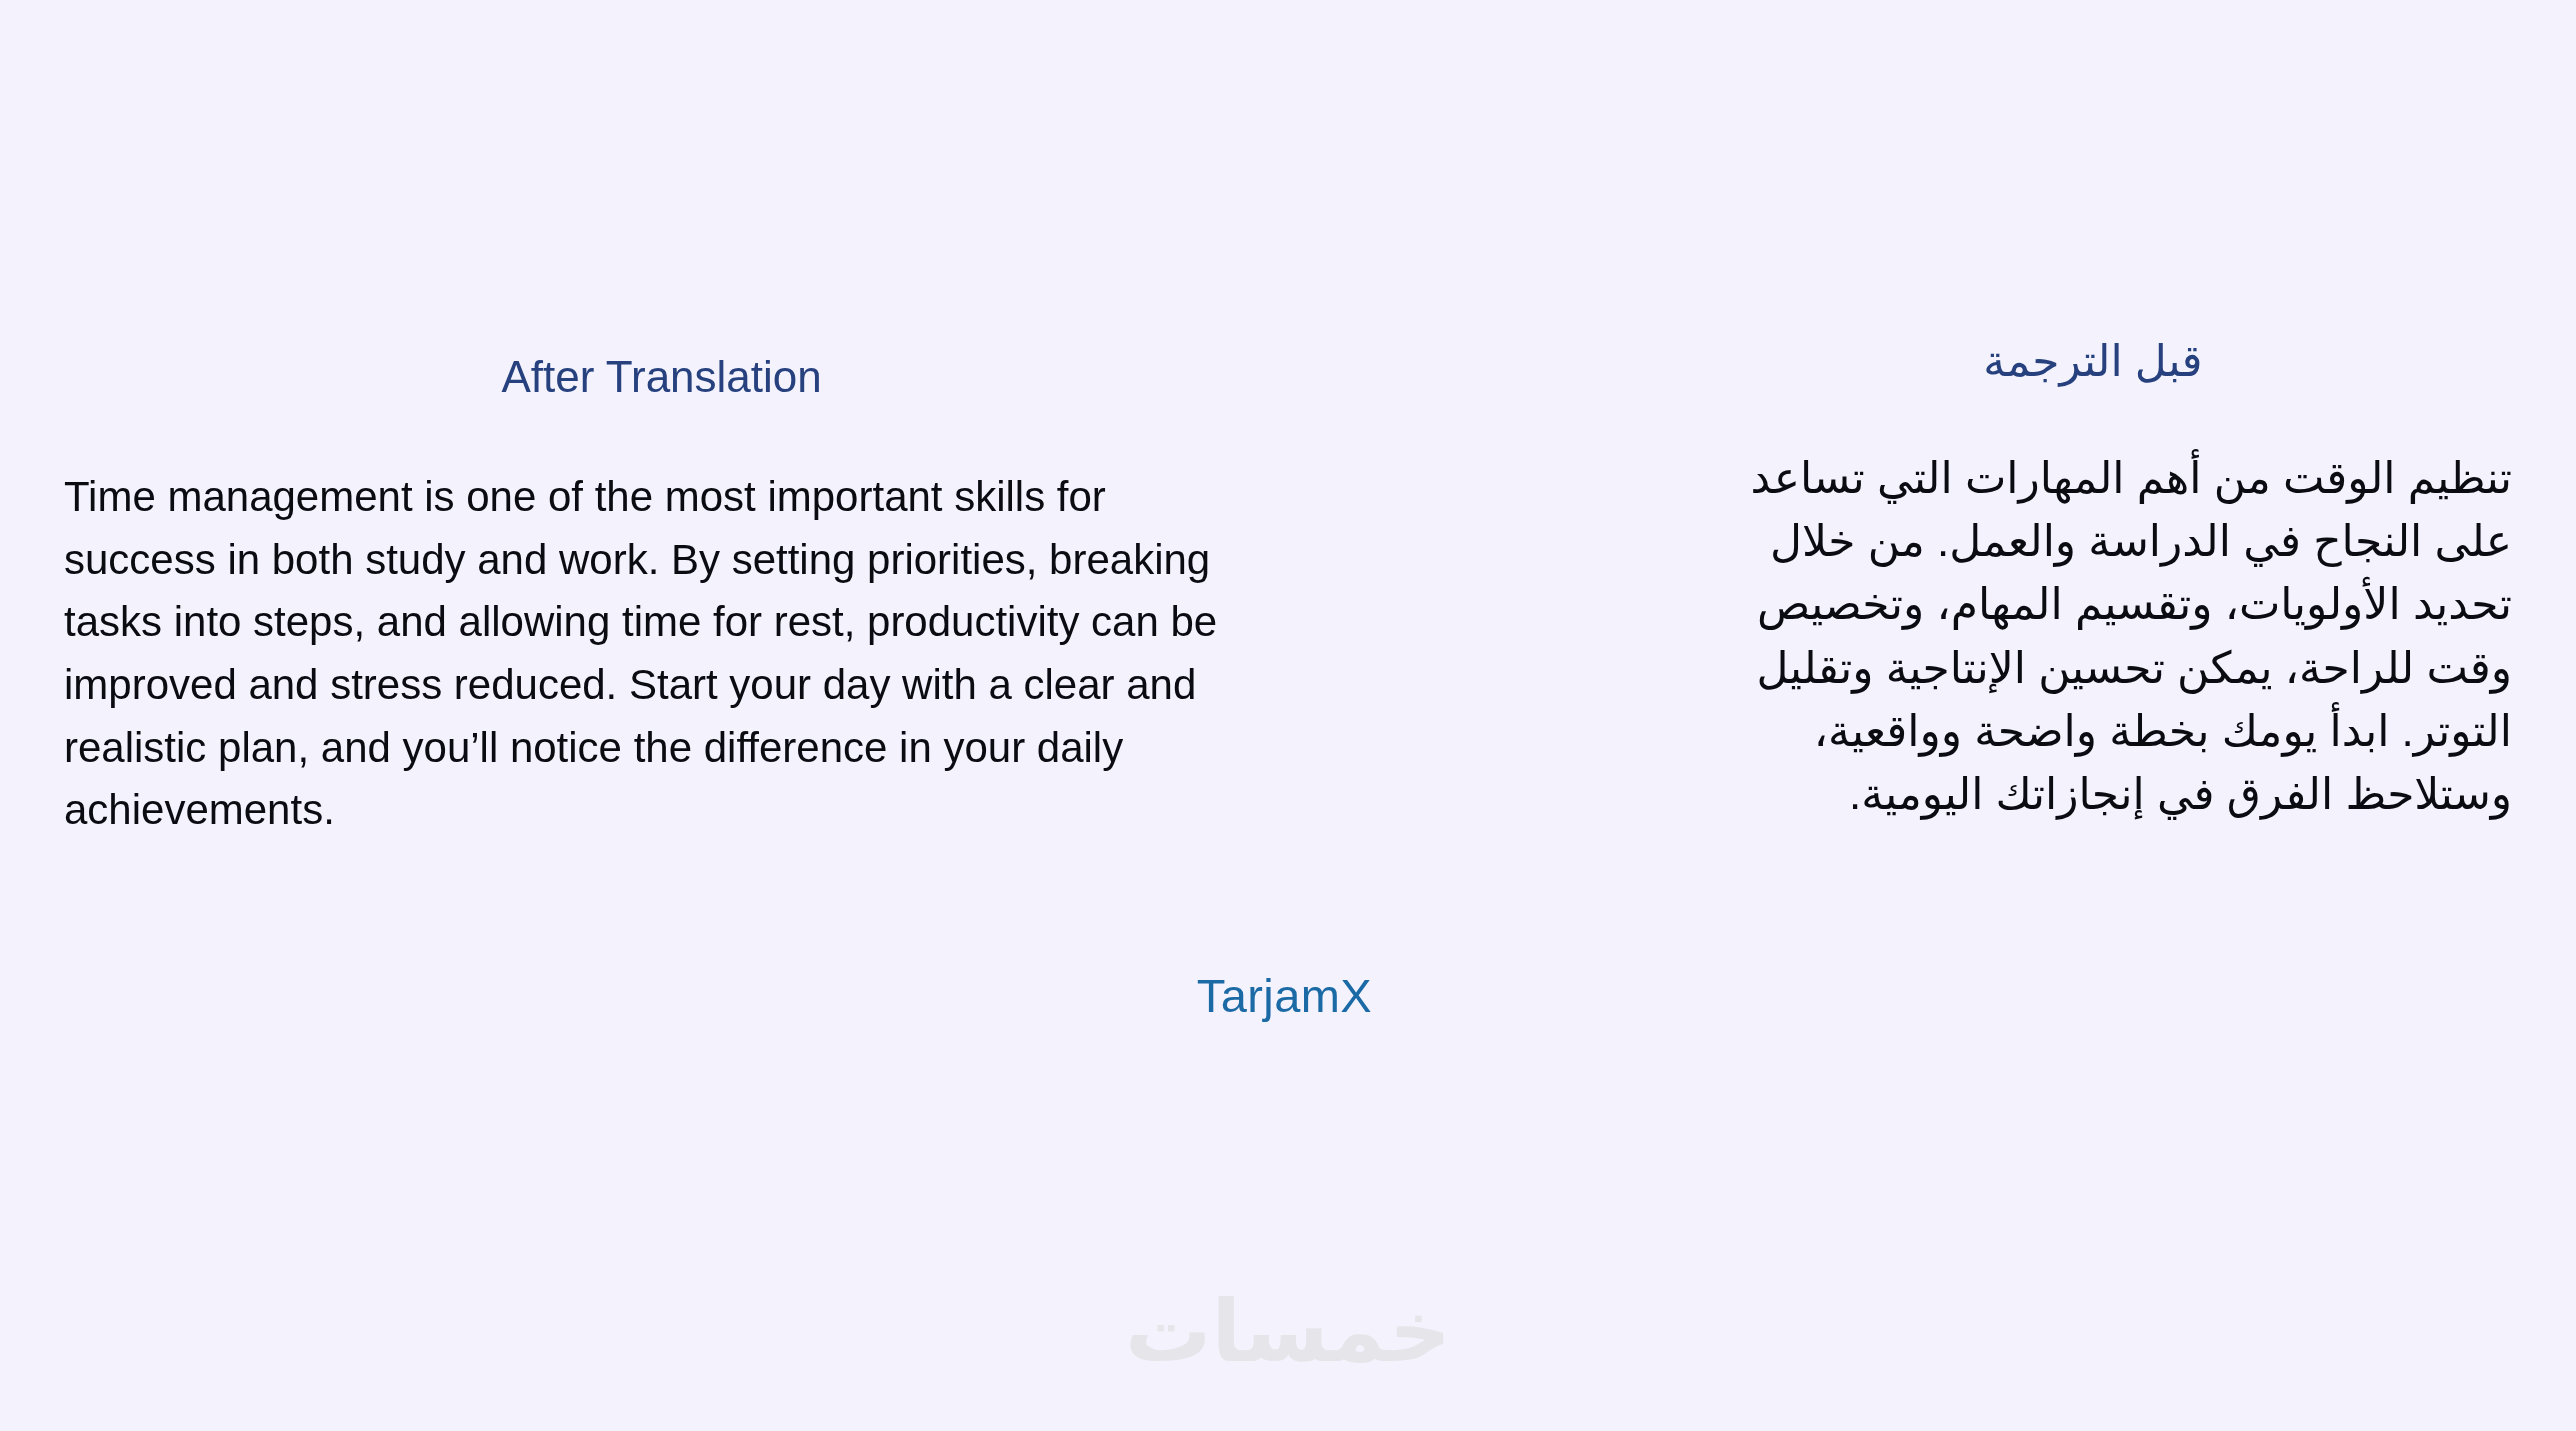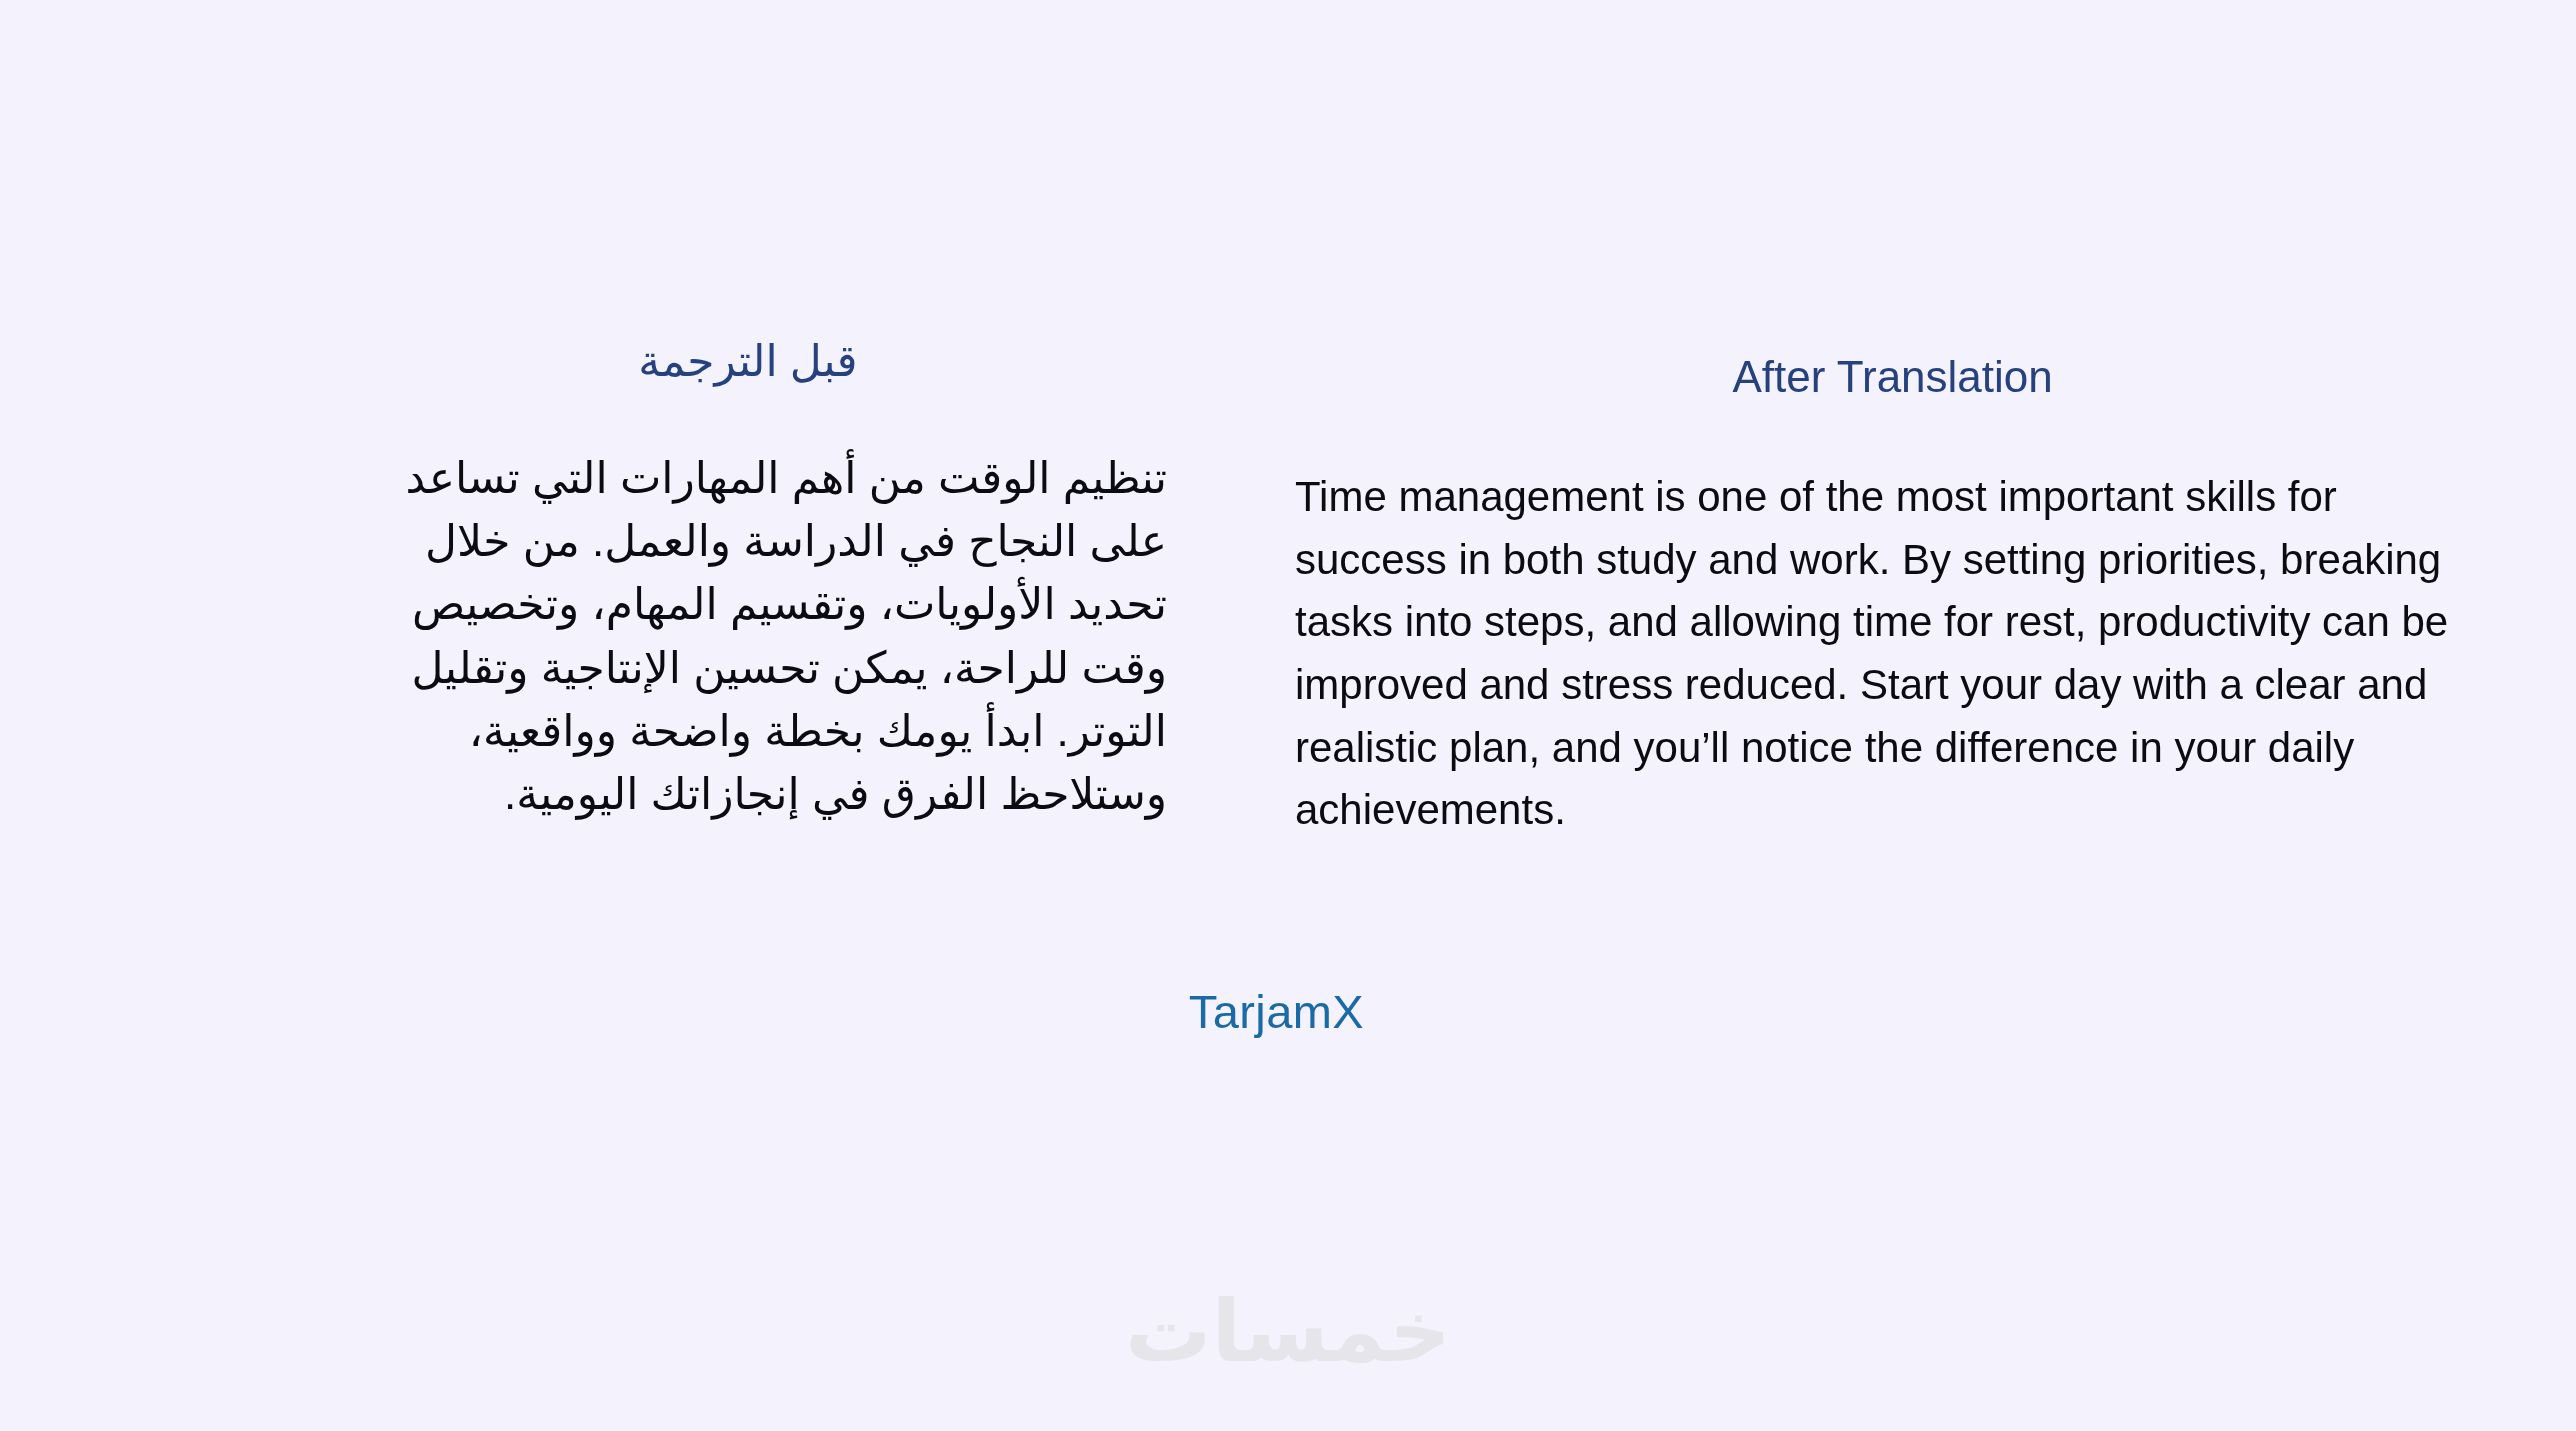--- a/index.html
+++ b/index.html
@@ -107,21 +107,21 @@
     position: absolute;
     top: 972px;
     left: 0;
     width: 2576px;
     text-align: center;
     pointer-events: none;
   }
 
   .brand-label {
     display: inline-block;
-    margin: 16px;
+    margin: 0;
     margin-left: -7.2px;
     font-size: 47px;
     font-weight: 400;
     color: #1b6aa5;
     letter-spacing: 0.4px;
     line-height: 1;
   }
 
   
   .watermark {
@@ -145,28 +145,28 @@
     letter-spacing: 1.4px;
   }
 </style>
 </head>
 <body>
 
 <div class="stage">
 
   <div class="compare">
 
+    <section class="col col-target">
+      <h2 class="panel-heading heading-en">After Translation</h2>
+      <p class="panel-body body-en">Time management is one of the most important skills for success in both study and work. By setting priorities, breaking tasks into steps, and allowing time for rest, productivity can be improved and stress reduced. Start your day with a clear and realistic plan, and you’ll notice the difference in your daily achievements.</p>
+    </section>
+
     <section class="col col-source">
       <h2 class="panel-heading heading-ar">قبل الترجمة</h2>
       <p class="panel-body body-ar">تنظيم الوقت من أهم المهارات التي تساعد على النجاح في الدراسة والعمل. من خلال تحديد الأولويات، وتقسيم المهام، وتخصيص وقت للراحة، يمكن تحسين الإنتاجية وتقليل التوتر. ابدأ يومك بخطة واضحة وواقعية، وستلاحظ الفرق في إنجازاتك اليومية.</p>
-    </section>
-
-    <section class="col col-target">
-      <h2 class="panel-heading heading-en">After Translation</h2>
-      <p class="panel-body body-en">Time management is one of the most important skills for success in both study and work. By setting priorities, breaking tasks into steps, and allowing time for rest, productivity can be improved and stress reduced. Start your day with a clear and realistic plan, and you’ll notice the difference in your daily achievements.</p>
     </section>
 
   </div>
 
   <div class="brand">
     <span class="brand-label">TarjamX</span>
   </div>
 
   <div class="watermark">
     <span class="watermark-text">خمسات</span>

